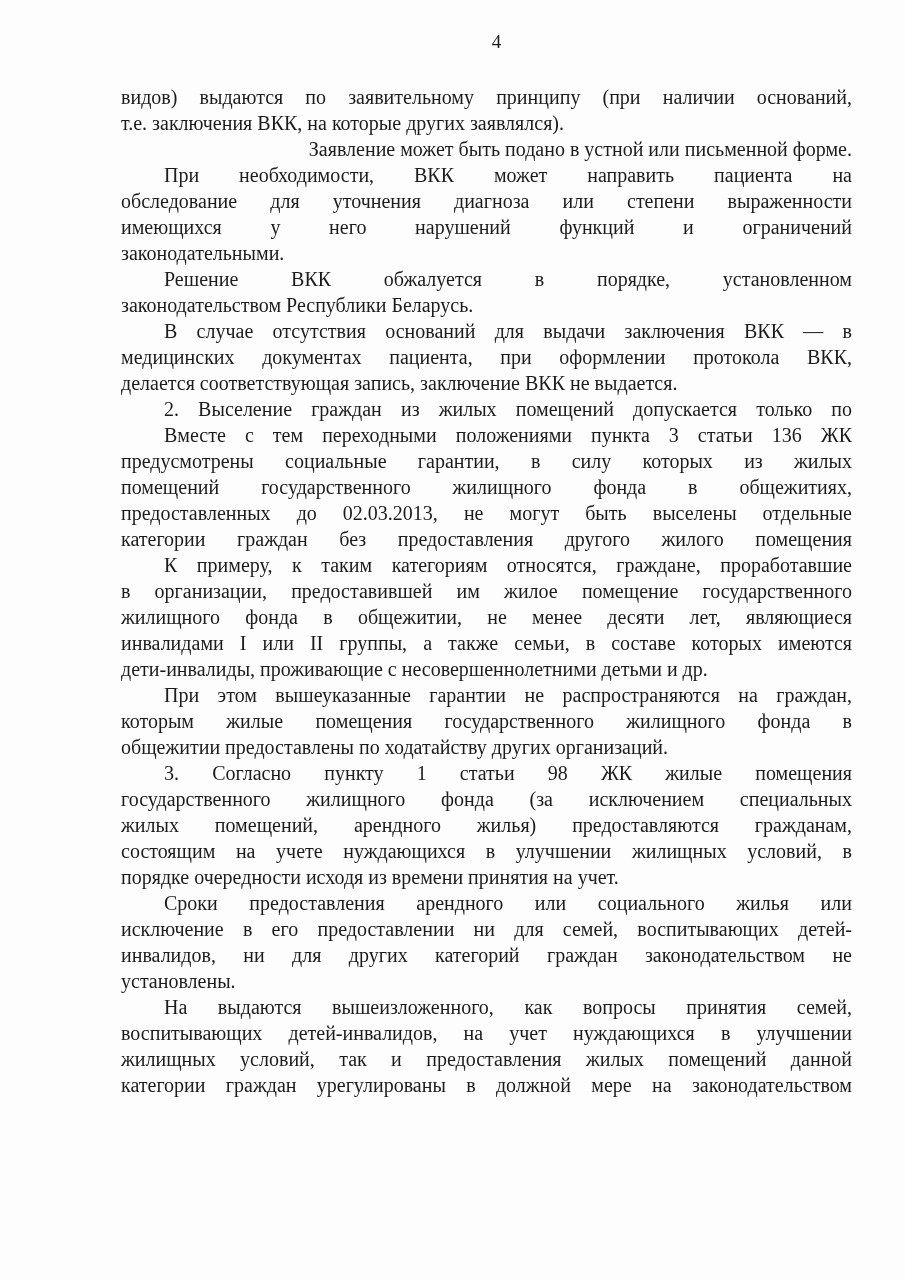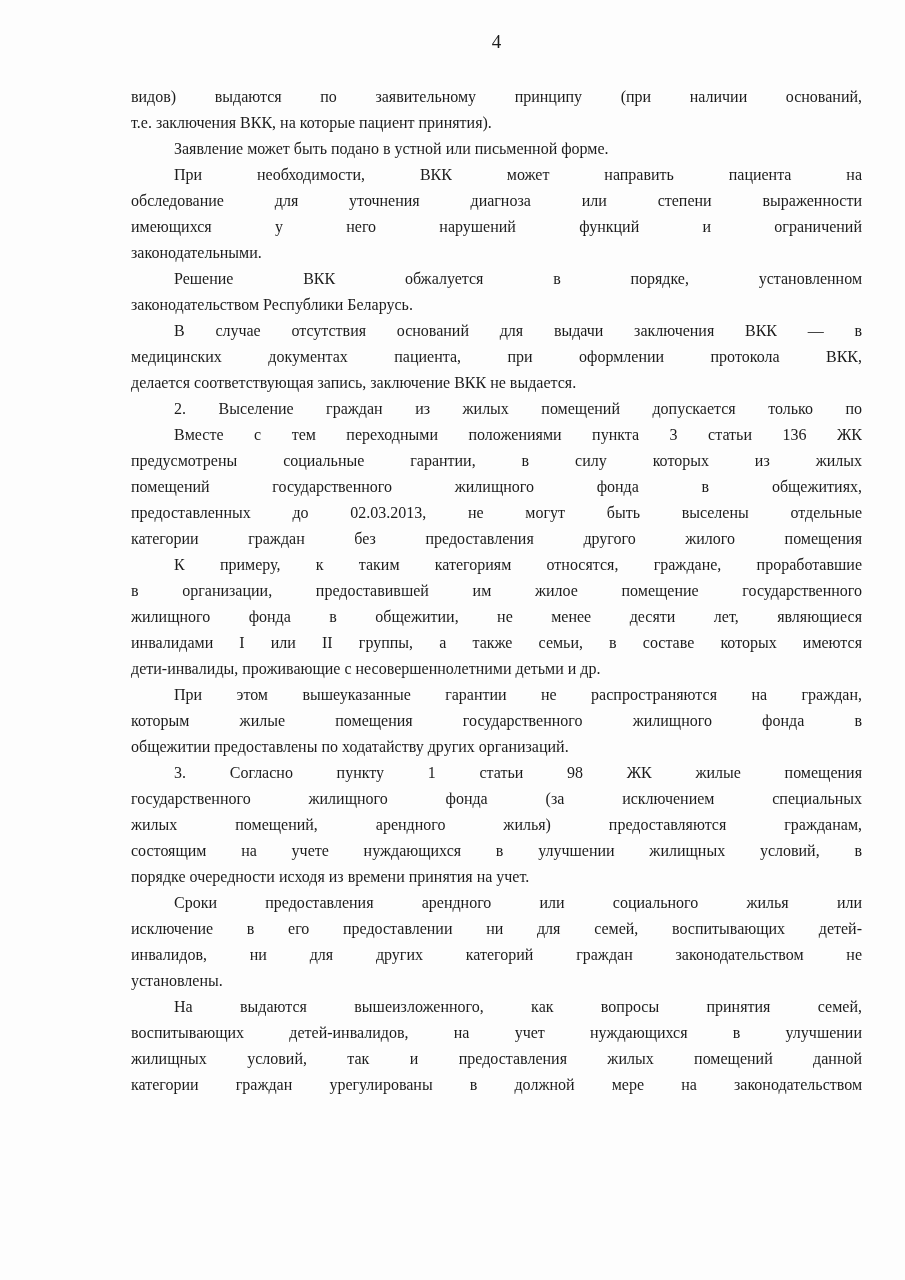--- a/index.html
+++ b/index.html
@@ -23,48 +23,49 @@
     top: 31px;
     left: 131px;
     width: 731px;
     text-align: center;
     font-size: 19px;
     line-height: 22px;
   }
   .text-block {
     position: absolute;
     top: 84px;
-    left: 131px;
+    left: 121px;
     width: 731px;
-    font-size: 16px;
+    font-size: 20px;
   }
   .paragraph { margin: 0; padding: 0; }
   .line {
     height: 26px;
     line-height: 26px;
     white-space: normal;
     overflow: hidden;
   }
   .line.justify {
     text-align: justify;
     text-align-last: justify;
   }
   .line.indent {
     padding-left: 43px;
+    text-align: right;
   }
 </style>
 </head>
 <body>
 
 <div class="page">
   <div class="page-number">4</div>
   <div class="text-block">
       <div class="paragraph">
         <div class="line justify">видов) выдаются по заявительному принципу (при наличии оснований,</div>
-        <div class="line">т.е. заключения ВКК, на которые пациент принятия).</div>
+        <div class="line">т.е. заключения ВКК, на которые других заявлялся).</div>
       </div>
       <div class="paragraph">
         <div class="line indent">Заявление может быть подано в устной или письменной форме.</div>
       </div>
       <div class="paragraph">
         <div class="line justify indent">При необходимости, ВКК может направить пациента на</div>
         <div class="line justify">обследование для уточнения диагноза или степени выраженности</div>
         <div class="line justify">имеющихся у него нарушений функций и ограничений</div>
         <div class="line">законодательными.</div>
       </div>

